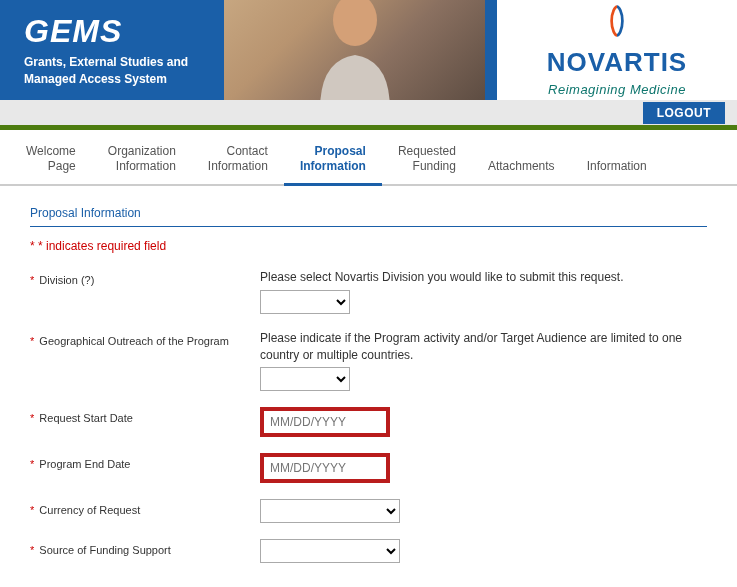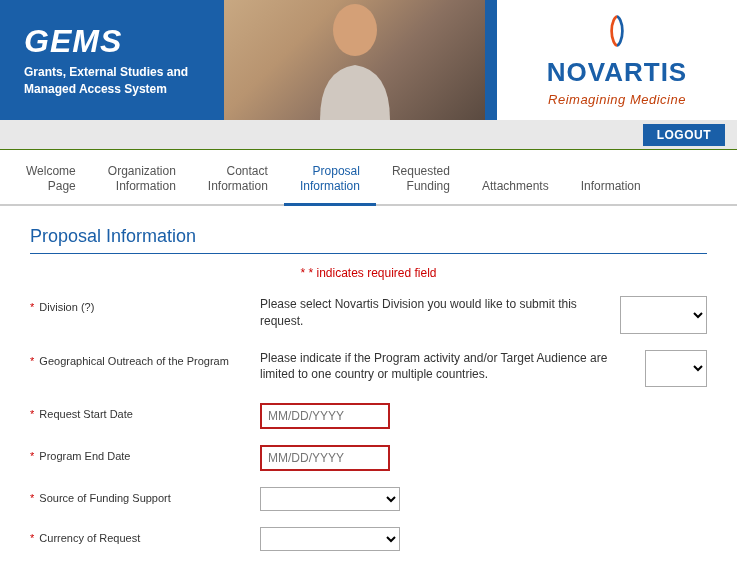--- a/index.html
+++ b/index.html
@@ -5,21 +5,21 @@
     * { box-sizing: border-box; margin: 0; padding: 0; }
     body { font-family: Arial, sans-serif; font-size: 13px; background: #fff; width: 737px; }
 
     
     .header {
       background: #1a5fa8;
       display: flex;
       align-items: center;
       justify-content: space-between;
       padding: 0;
-      height: 120px;
+      height: 100px;
       overflow: hidden;
       gap: 12px;
     }
     .header-left {
       background: #1a5fa8;
       padding: 18px 24px;
       flex-shrink: 0;
     }
     .gems-title {
       color: #fff;
@@ -67,35 +67,35 @@
       height: 36px;
     }
     .novartis-text {
       font-size: 26px;
       font-weight: bold;
       color: #1a5fa8;
       letter-spacing: 1px;
     }
     .reimagining {
       font-size: 13px;
-      color: #c2410c;
+      color: #0f766e;
       font-style: italic;
       margin-top: 4px;
       letter-spacing: 0.5px;
     }
 
     
     .top-bar {
       background: #e8e8e8;
       height: 30px;
       display: flex;
       align-items: center;
       justify-content: flex-end;
       padding: 0 12px;
-      border-bottom: 1px solid #4d7c0f;
+      border-bottom: 5px solid #4d7c0f;
     }
     .logout-btn {
       background: #1a5fa8;
       color: #fff;
       border: none;
       padding: 4px 14px;
       font-size: 12px;
       font-weight: bold;
       cursor: pointer;
       letter-spacing: 0.5px;
@@ -116,37 +116,37 @@
       font-size: 12px;
       color: #555;
       cursor: pointer;
       border-bottom: 3px solid transparent;
       margin-bottom: -2px;
       line-height: 1.3;
     }
     .nav-item.active {
       color: #1a5fa8;
       border-bottom: 3px solid #1a5fa8;
-      font-weight: normal;
+      font-weight: bold;
     }
 
     
     .main {
       padding: 20px 30px;
     }
     .section-title {
       color: #1a5fa8;
-      font-size: 18px;
+      font-size: 12px;
       font-weight: normal;
       border-bottom: 1px solid #1a5fa8;
       padding-bottom: 6px;
       margin-bottom: 12px;
     }
     .required-note {
-      text-align: center;
+      text-align: left;
       font-size: 12px;
       color: #555;
       margin-bottom: 16px;
     }
     .required-note span {
       color: #c00;
     }
 
     
     .form-row {
@@ -163,21 +163,22 @@
       color: #333;
       flex-shrink: 0;
     }
     .form-label .req {
       color: #c00;
       margin-right: 2px;
     }
     .form-control-area {
       flex: 1;
       display: flex;
-      gap: 8px;
+      flex-direction: column;
+      gap: 0;
     }
     .form-hint {
       font-size: 12px;
       color: #333;
       margin-bottom: 4px;
       line-height: 1.4;
     }
     .form-select {
       width: 90px;
       padding: 3px 4px;
@@ -186,21 +187,21 @@
       background: #fff;
       cursor: pointer;
     }
     .form-select-wide {
       width: 140px;
     }
     .form-input {
       width: 130px;
       padding: 4px 6px;
       font-size: 12px;
-      border: 2px solid #b91c1c;
+      border: 4px solid #b91c1c;
       color: #999;
     }
   </style>
 </head>
 <body>
 
 <div class="header">
   <div class="header-left">
     <div class="gems-title">GEMS</div>
     <div class="gems-subtitle">
@@ -290,33 +291,33 @@
       <span>Program End Date</span>
     </div>
     <div class="form-control-area">
       <input class="form-input" type="text" placeholder="MM/DD/YYYY" style="">
     </div>
   </div>
 
   <div class="form-row">
     <div class="form-label">
       <span class="req">*</span>
-      <span>Source of Funding Support</span>
+      <span>Currency of Request</span>
     </div>
     <div class="form-control-area">
       <select class="form-select form-select-wide">
         <option value=""></option>
       </select>
     </div>
   </div>
 
   <div class="form-row">
     <div class="form-label">
       <span class="req">*</span>
-      <span>Currency of Request</span>
+      <span>Source of Funding Support</span>
     </div>
     <div class="form-control-area">
       <select class="form-select form-select-wide">
         <option value=""></option>
       </select>
     </div>
   </div>
 
 </div>
 

